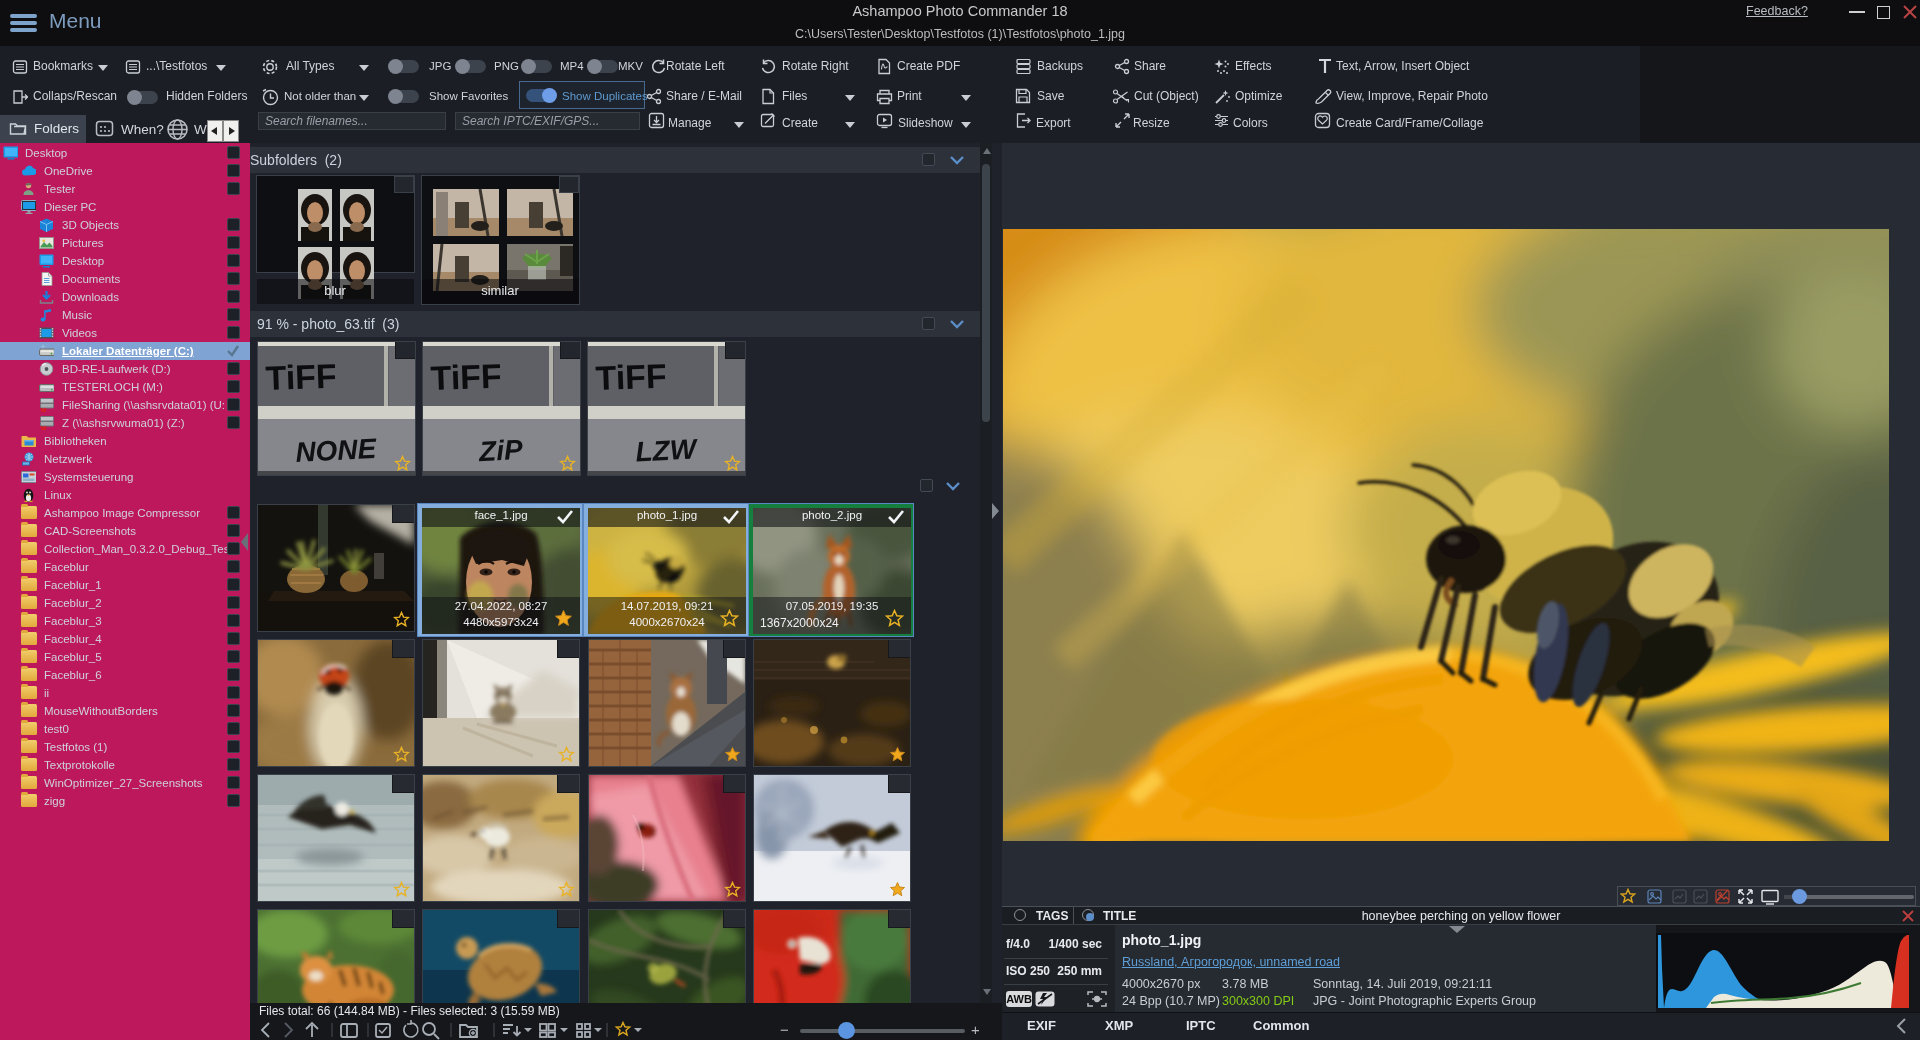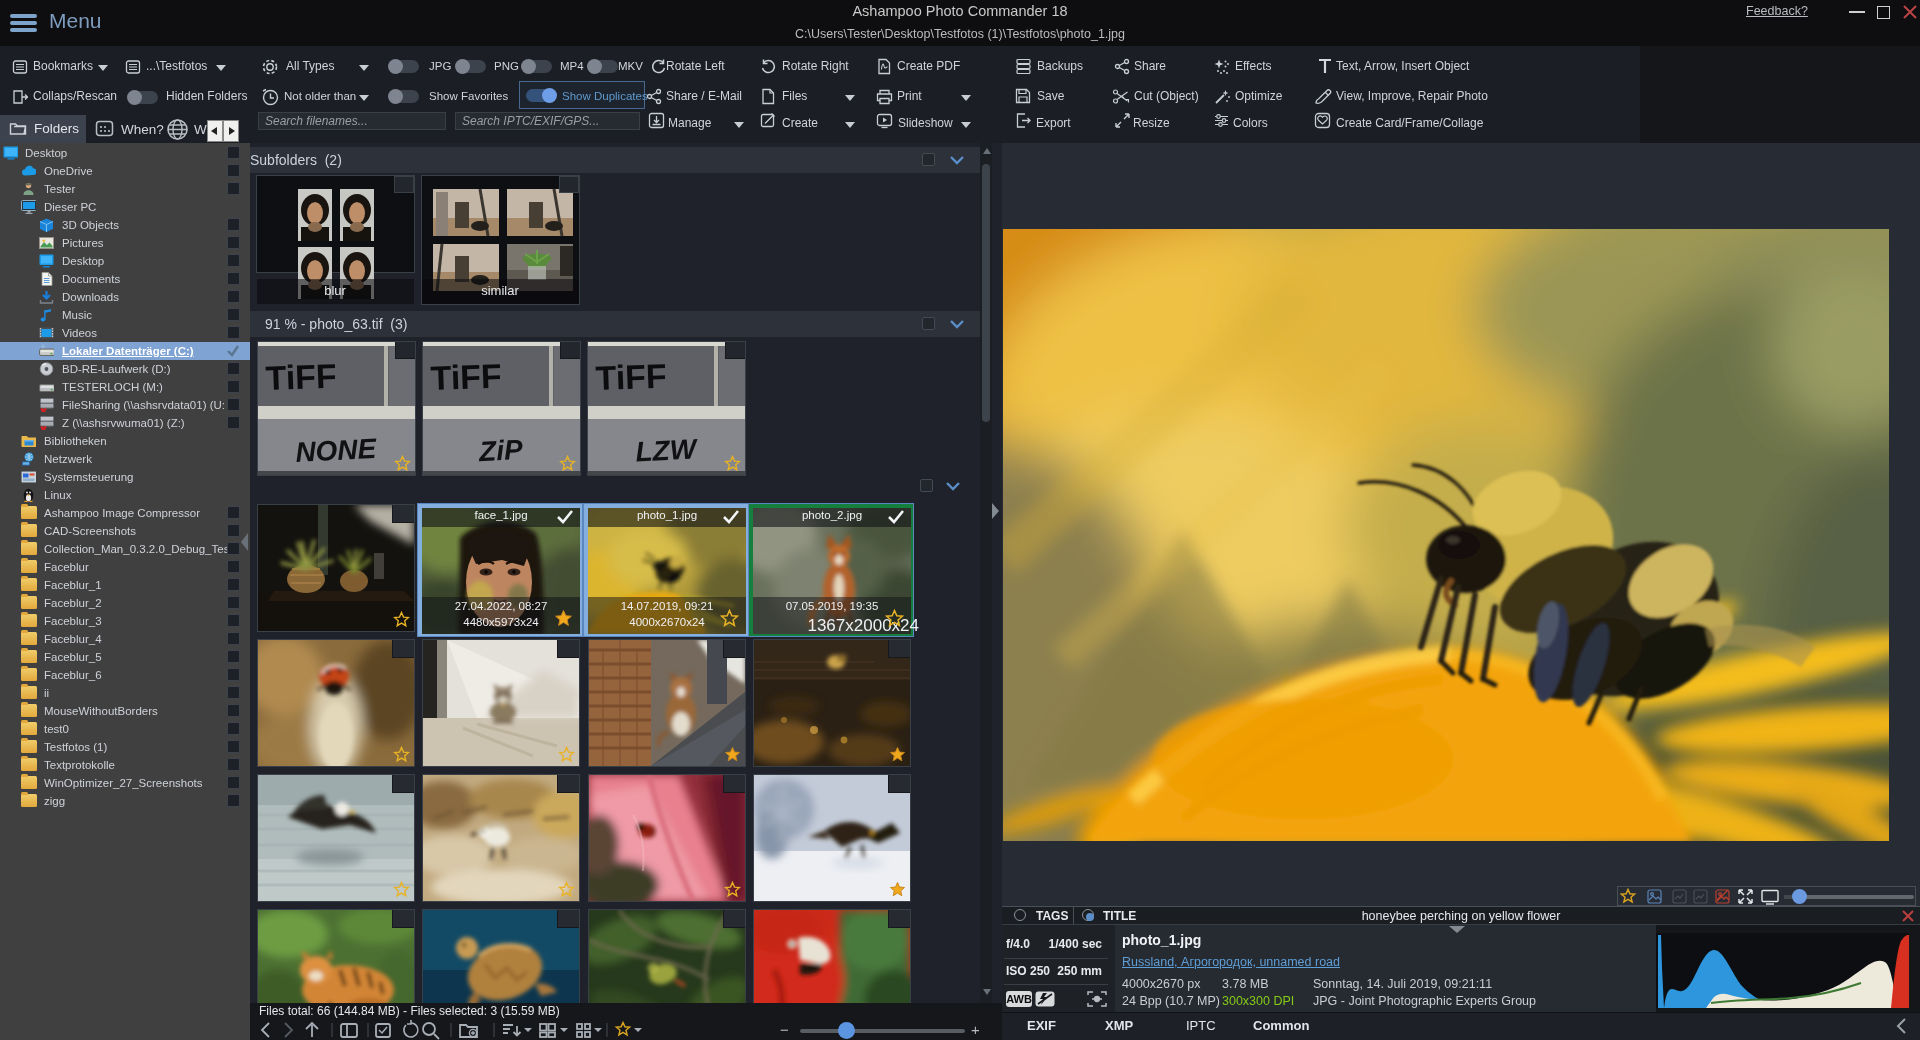--- a/index.html
+++ b/index.html
@@ -1,21 +1,21 @@
 <!DOCTYPE html>
 <html><head><meta charset="utf-8">
 <style>
 *{margin:0;padding:0;box-sizing:border-box}
 html,body{width:1920px;height:1040px;overflow:hidden;background:#101114;font-family:"Liberation Sans",sans-serif}
 .ab{position:absolute}
 #win{position:absolute;left:0;top:0;width:1920px;height:1040px;background:#101114;box-shadow:inset 0 0 0 1px #2c323b}
 #titlebar{position:absolute;left:0;top:0;width:1920px;height:46px;background:#0e0e10}
 #toolbar{position:absolute;left:0;top:46px;width:1640px;height:97px;background:#1b1e24}
 #tbdark{position:absolute;left:1640px;top:46px;width:280px;height:97px;background:#141619}
-#sidebar{position:absolute;left:0;top:143px;width:250px;height:897px;background:#404040}
+#sidebar{position:absolute;left:0;top:143px;width:250px;height:897px;background:#be185d}
 #midpanel{position:absolute;left:250px;top:143px;width:752px;height:860px;background:#1f222a;overflow:hidden}
 #midbottom{position:absolute;left:250px;top:1003px;width:752px;height:37px;background:#15171b}
 #preview{position:absolute;left:1002px;top:143px;width:918px;height:897px;background:#272b33}
 .t13{font-size:12px;color:#d0d4da}
 .hdr{position:absolute;left:0;width:730px;height:26px;background:#2c313a;color:#ccd3dd;font-size:14px;line-height:26px;white-space:nowrap;overflow:hidden}
 .cb{position:absolute;width:13px;height:13px;background:#22262d;border:1px solid #434a54;border-radius:2px}
 .tile{position:absolute;background:#0e0f12;border:1px solid #3a4047}
 .fold{position:absolute;right:0;top:0;width:22px;height:18px;background:#272b31;border-left:1px solid #16181c;border-bottom:1px solid #16181c}
 .toggle{position:absolute;width:30px;height:13px;background:#3d434c;border-radius:7px}
 .toggle i{position:absolute;left:-1px;top:-1px;width:15px;height:15px;border-radius:50%;background:#7e8590}
@@ -640,21 +640,21 @@
             <path d="M100 82c8-6 22-6 30 0l-8 10h-14z" fill="#5a8a3c"></path>
             <path d="M103 78l12 8M115 74l0 14M127 78l-12 8" stroke="#6aa348" stroke-width="2"></path>
             <rect x="106" y="90" width="18" height="14" fill="#b8bcb4" opacity=".7"></rect>
             <rect x="138" y="70" width="13" height="30" fill="#2c2824"></rect>
           </g>
 <rect x="0" y="103" width="157" height="25" fill="rgba(10,10,12,.55)"></rect>
 <text x="78" y="119" font-size="13" fill="#e8eaee" text-anchor="middle" font-family="Liberation Sans">similar</text>
 </svg>
 <div class="fold" style="width:20px;height:17px;background:#23262c;border:1px solid #3a4047"></div>
 </div>
-<div class="hdr" style="top:168px"><span style="margin-left:15px">91 % - photo_63.tif&nbsp;&nbsp;(3)</span></div>
+<div class="hdr" style="top:168px"><span style="margin-left:7px">91 % - photo_63.tif&nbsp;&nbsp;(3)</span></div>
 <i class="cb" style="left:672px;top:174px"></i>
 <svg class="ab" style="left:698px;top:172px" width="18" height="18">
         <path d="M3 6l6 6 6-6" fill="none" stroke="#5b8ec8" stroke-width="2.4"></path>
       </svg>
 
 <div class="tile" style="left:7px;top:198px;width:159px;height:135px">
 <svg width="157" height="133">
           <rect width="157" height="4" fill="#d8d8d0"></rect>
           <rect y="4" width="157" height="60" fill="#5e6065"></rect>
           <rect x="126" y="4" width="4" height="60" fill="#b2b2aa"></rect>
@@ -821,21 +821,21 @@
             <path d="M72 92c-12 4-16 16-13 26" stroke="#c8742e" stroke-width="6" fill="none"></path>
           </g>
           <rect x="0" y="0" width="158" height="19" fill="rgba(16,18,22,.6)"></rect>
           <rect x="0" y="89" width="158" height="37" fill="rgba(16,18,22,.5)"></rect>
         </svg>
 <div class="ab" style="left:0;top:5px;width:166px;text-align:center;font-size:11.5px;color:#f0f2f5">photo_2.jpg</div>
 <svg class="ab" style="right:8px;top:5px" width="18" height="15">
           <path d="M2 8l5 5 9-11" fill="none" stroke="#f2f4f8" stroke-width="2.6"></path>
         </svg>
 <div class="ab" style="left:0;top:96px;width:166px;text-align:center;font-size:11.5px;color:#eef0f4">07.05.2019, 19:35</div>
-<div class="ab" style="left:4px;top:112px;width:166px;text-align:right;font-size:17px;color:#eef0f4">1367x2000x24</div>
+<div class="ab" style="left:11px;top:112px;width:166px;text-align:left;font-size:12px;color:#eef0f4">1367x2000x24</div>
 <svg class="ab" style="right:9px;bottom:8px" width="19" height="19">
           <path d="M9.5 1.5l2.3 5.2 5.6.5-4.3 3.7 1.3 5.5-4.9-3-4.9 3 1.3-5.5L1.6 7.2l5.6-.5z" fill="none" stroke="#e8b225" stroke-width="1.5"></path>
         </svg>
 </div>
 
 <div class="tile" style="left:7px;top:496px;width:158px;height:128px">
 <svg width="156" height="126">
           <rect width="156" height="126" fill="#8a6b3c"></rect>
           <g filter="url(#b7)">
             <ellipse cx="26" cy="36" rx="40" ry="40" fill="#b08a50"></ellipse>
@@ -1313,20 +1313,20 @@
 <path d="M8 75 C12 45 18 60 26 58 C38 56 44 20 57 17 C67 16 73 35 85 52 C94 62 104 68 116 71 L118 75 Z" fill="#2e96dc"></path>
 <path d="M50 75 L58 64 C66 58 72 62 82 64 C96 67 112 68 128 67 C142 66 158 62 172 57 C188 51 200 40 212 32 C220 27 227 26 231 31 C235 38 237 50 239 60 L241 75 Z" fill="#eeeadb"></path>
 <path d="M55 70 C80 66 110 67 135 65 C160 63 185 57 205 50" stroke="#3f7a35" stroke-width="2" fill="none"></path>
 <path d="M235 75 L237 55 C239 35 242 14 245 8 L248 4 251 2 253 2 253 75 Z" fill="#d83020"></path>
 </svg>
 <div class="ab" style="left:447px;top:783px;width:0;height:0;border-left:8px solid transparent;border-right:8px solid transparent;border-top:7px solid #848a92"></div>
 
 <div class="ab" style="left:0;top:869px;width:918px;height:28px;background:#1d2026;border-top:1px solid #101114"></div>
 <div class="ab" style="left:25px;top:875px;font-size:13px;font-weight:bold;color:#e2e5ea">EXIF</div>
 <div class="ab" style="left:103px;top:875px;font-size:13px;font-weight:bold;color:#e2e5ea">XMP</div>
-<div class="ab" style="left:184px;top:875px;font-size:13px;font-weight:normal;color:#e2e5ea">IPTC</div>
+<div class="ab" style="left:184px;top:875px;font-size:13px;font-weight:bold;color:#e2e5ea">IPTC</div>
 <div class="ab" style="left:251px;top:875px;font-size:13px;font-weight:bold;color:#e2e5ea">Common</div>
 <svg class="ab" style="left:893px;top:874px" width="14" height="18">
         <path d="M10 2 3 9l7 7" fill="none" stroke="#9aa0a8" stroke-width="2"></path>
       </svg>
 </div>
 <div class="ab" style="left:992px;top:503px;width:0;height:0;border-top:8px solid transparent;border-bottom:8px solid transparent;border-left:7px solid #848a92"></div>
 </div>
 
 </body></html>

